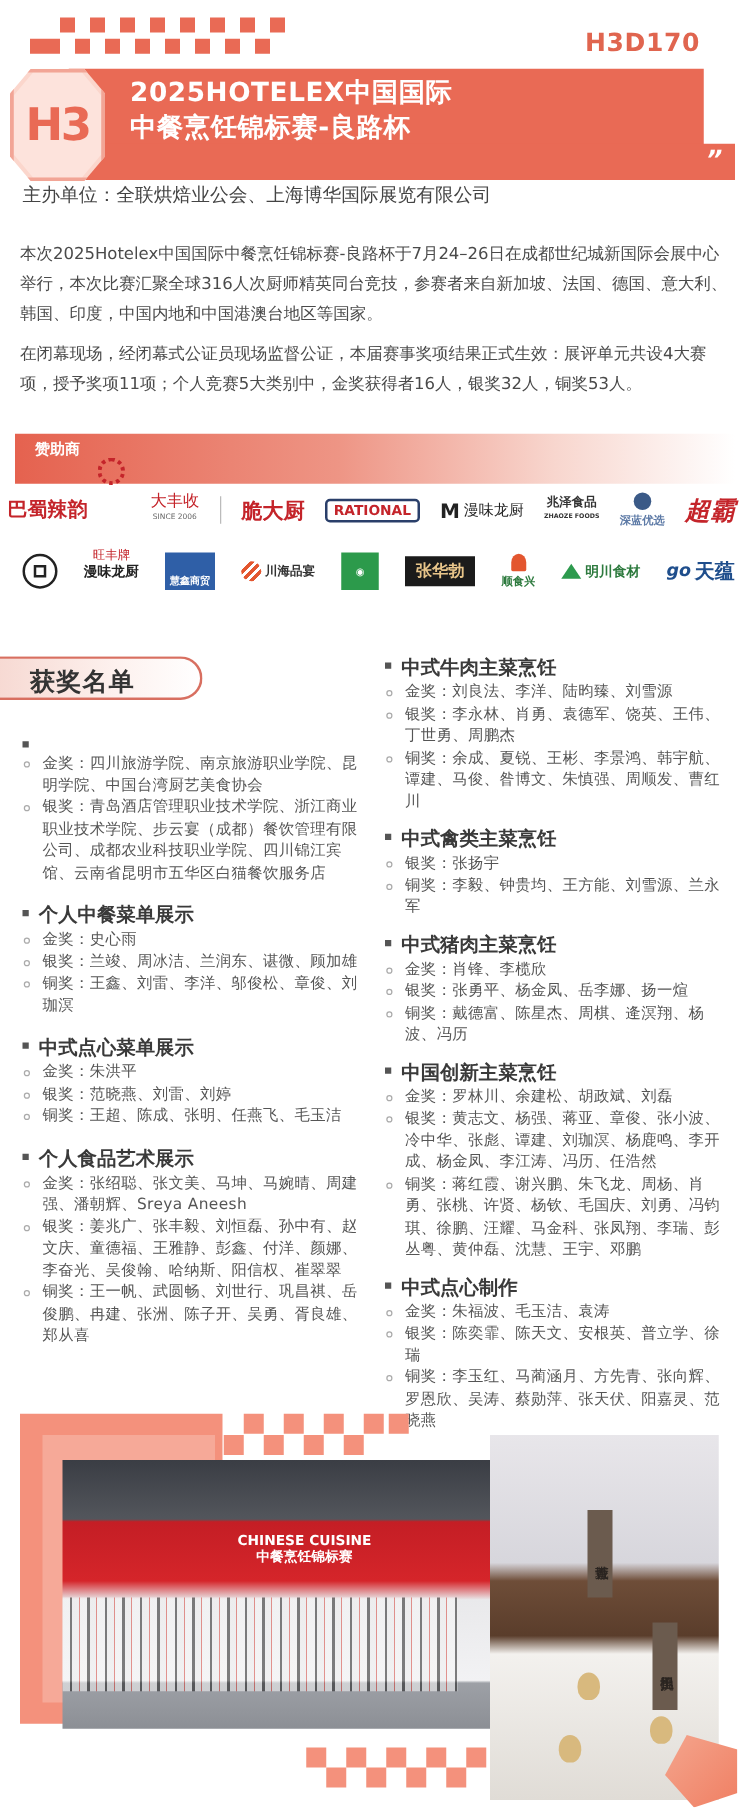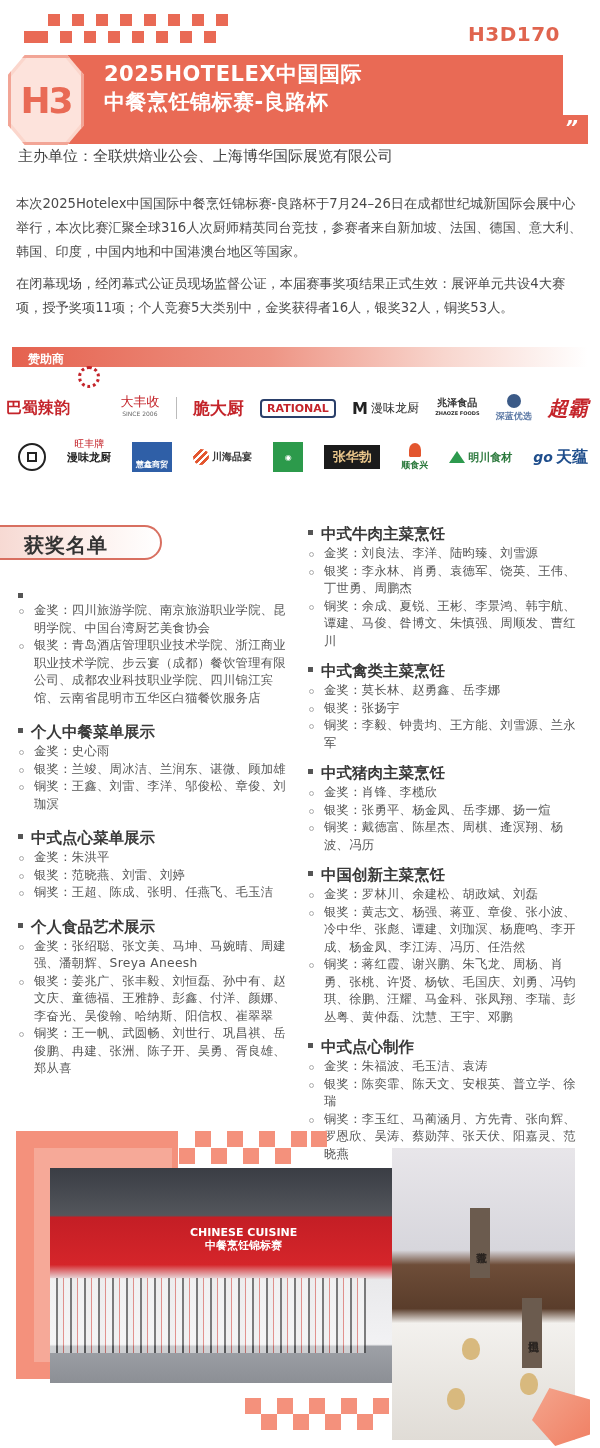--- a/index.html
+++ b/index.html
@@ -20,21 +20,21 @@
   .h3-text { color: #e96a55; font-weight: bold; font-size: 36px; font-family: "DejaVu Sans", sans-serif; letter-spacing: -2px; }
   .code { position: absolute; right: 40px; top: 22px; color: #e0654f; font-weight: bold; font-size: 20px; letter-spacing: 0.5px; }
   .title { position: absolute; left: 104px; top: 60px; color: #fff; font-weight: bold; font-size: 21px; line-height: 28px; letter-spacing: 0.5px; }
 
   .organizer { position: absolute; left: 18px; top: 147px; font-size: 15px; color: #444; }
 
   .intro { position: absolute; left: 16px; top: 192px; width: 570px; font-size: 13.2px; line-height: 24px; color: #4a4a4a; }
   .intro p { margin-bottom: 8px; }
 
   
-  .sponsor-bar { position: absolute; left: 12px; top: 347px; width: 576px; height: 20px;
+  .sponsor-bar { position: absolute; left: 12px; top: 347px; width: 576px; height: 40px;
      background: linear-gradient(90deg, #e5624f 0%, #ee9585 45%, #f8d6ce 75%, rgba(255,255,255,0) 100%); }
   .sponsor-label { position: absolute; left: 16px; top: 4px; color: #fff; font-size: 12px; font-weight: bold; }
   .logos-row { position: absolute; left: 18px; width: 570px; height: 50px; display: flex; align-items: center; justify-content: space-between; }
   .logo { display: flex; align-items: center; justify-content: center; font-weight: bold; white-space: nowrap; }
   .l-bashu { color: #c4242a; font-size: 16px; line-height: 18px; width: 40px; text-align:center; flex-direction: column; }
   .l-wang { flex-direction: column; color: #c4242a; font-size: 10px; font-weight: normal; gap: 46px; }
   .l-wang .sun { width: 22px; height: 22px; border-radius: 50%; border: 3px dotted #c4242a; margin-bottom: 3px; }
   .l-dafeng { color: #c4242a; font-size: 13px; font-weight: normal; flex-direction: column; line-height: 12px; }
   .l-dafeng small { font-size: 6px; color: #666; }
   .l-sep { width: 1px; height: 22px; background: #bbb; }
@@ -296,24 +296,20 @@
         <span class="t">铜奖：余成、夏锐、王彬、李景鸿、韩宇航、谭建、马俊、昝博文、朱慎强、周顺发、曹红川</span>
       </div>
   </div>
   <div class="cat">
     <div class="cat-head">
         <span class="b"></span>
         <span>中式禽类主菜烹饪</span>
       </div>
     <div class="row">
         <span class="c"></span>
-        <span class="t">金奖：莫长林、赵勇鑫、岳李娜</span>
-      </div>
-    <div class="row">
-        <span class="c"></span>
         <span class="t">银奖：张扬宇</span>
       </div>
     <div class="row">
         <span class="c"></span>
         <span class="t">铜奖：李毅、钟贵均、王方能、刘雪源、兰永军</span>
       </div>
   </div>
   <div class="cat">
     <div class="cat-head">
         <span class="b"></span>

